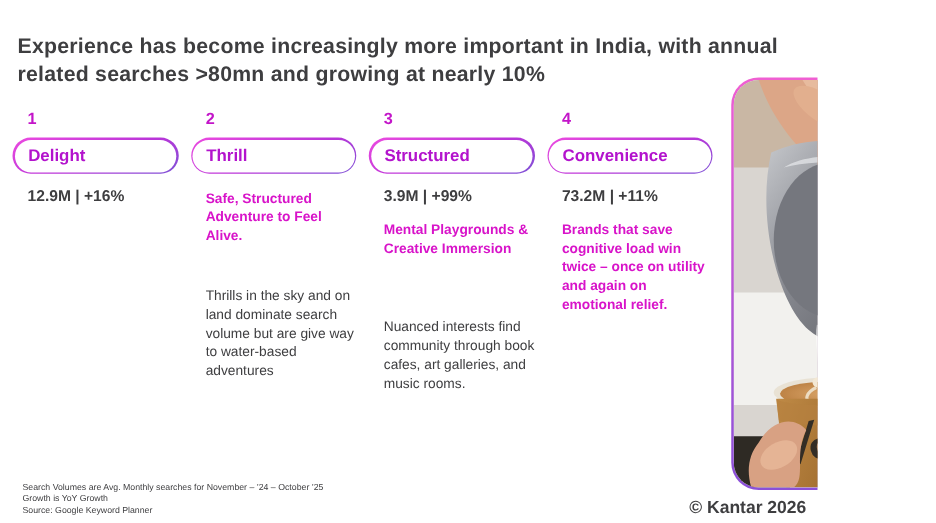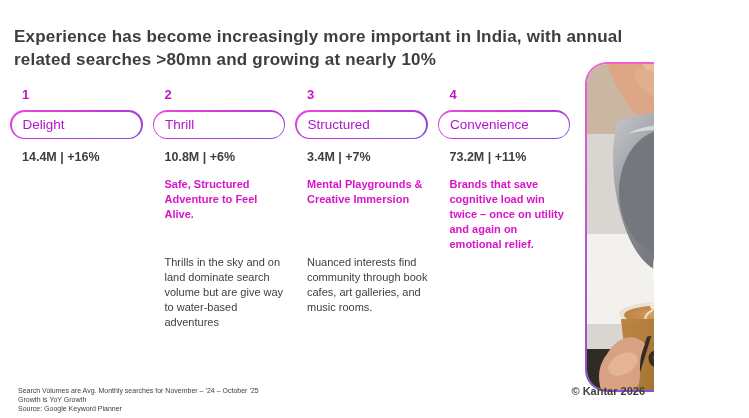--- a/index.html
+++ b/index.html
@@ -22,21 +22,21 @@
   .col-number {
     font-size:13px; font-weight:bold; color:#c315c9; margin-left:12px;
     line-height:1;
   }
   .pill {
     margin-top:9px; border-radius:999px; padding:1.5px;
     background:linear-gradient(160deg,#ec4ae0 0%,#b935d8 55%,#7d52d6 100%);
   }
   .pill-inner {
     background:#ffffff; border-radius:999px; padding:5px 11px 6px 11px;
-    font-size:13.5px; font-weight:normal; color:#b313cd; white-space:nowrap;
+    font-size:13.5px; font-weight:bold; color:#b313cd; white-space:nowrap;
     overflow:hidden;
   }
   .stat {
     margin:11px 0 0 12px; font-size:12.5px; font-weight:bold; color:#3e3e40;
   }
   .highlight {
     margin:13px 0 0 12px; font-size:11px; font-weight:bold; color:#d813c9;
     line-height:1.36; min-height:78px;
   }
   .body-text {
@@ -50,60 +50,59 @@
   .photo-clip {
     width:100%; height:100%; border-radius:20px; overflow:hidden;
     background:#e8e4df;
   }
   .footnote {
     position:absolute; left:18px; top:386px; font-size:7px; color:#3e3e40;
     line-height:1.32;
   }
   .footnote span { display:block; }
   .copyright {
-    position:absolute; right:9px; top:385px; font-size:11px;
+    position:absolute; right:9px; top:397px; font-size:14px;
     font-weight:bold; color:#3e3e40;
   }
 </style>
 </head>
 <body>
 
 <div class="slide">
 
   <div class="title">
     <span>Experience has become increasingly more important in India, with annual</span>
     <span>related searches &gt;80mn and growing at nearly 10%</span>
   </div>
 
   <div class="columns">
 
     <div class="col">
       <div class="col-number">1</div>
       <div class="pill">
         <div class="pill-inner">Delight</div>
       </div>
-      <div class="stat">14.4M | +16%</div>
+      <div class="stat">12.9M | +16%</div>
     </div>
 
     <div class="col">
       <div class="col-number">2</div>
       <div class="pill">
         <div class="pill-inner">Thrill</div>
       </div>
-      <div class="stat">10.8M | +6%</div>
       <div class="highlight">Safe, Structured Adventure to Feel Alive.</div>
       <div class="body-text">Thrills in the sky and on land dominate search volume but are give way to water-based adventures</div>
     </div>
 
     <div class="col">
       <div class="col-number">3</div>
       <div class="pill">
         <div class="pill-inner">Structured</div>
       </div>
-      <div class="stat">3.4M | +7%</div>
+      <div class="stat">3.9M | +99%</div>
       <div class="highlight">Mental Playgrounds &amp; Creative Immersion</div>
       <div class="body-text">Nuanced interests find community through book cafes, art galleries, and music rooms.</div>
     </div>
 
     <div class="col">
       <div class="col-number">4</div>
       <div class="pill">
         <div class="pill-inner">Convenience</div>
       </div>
       <div class="stat">73.2M | +11%</div>

